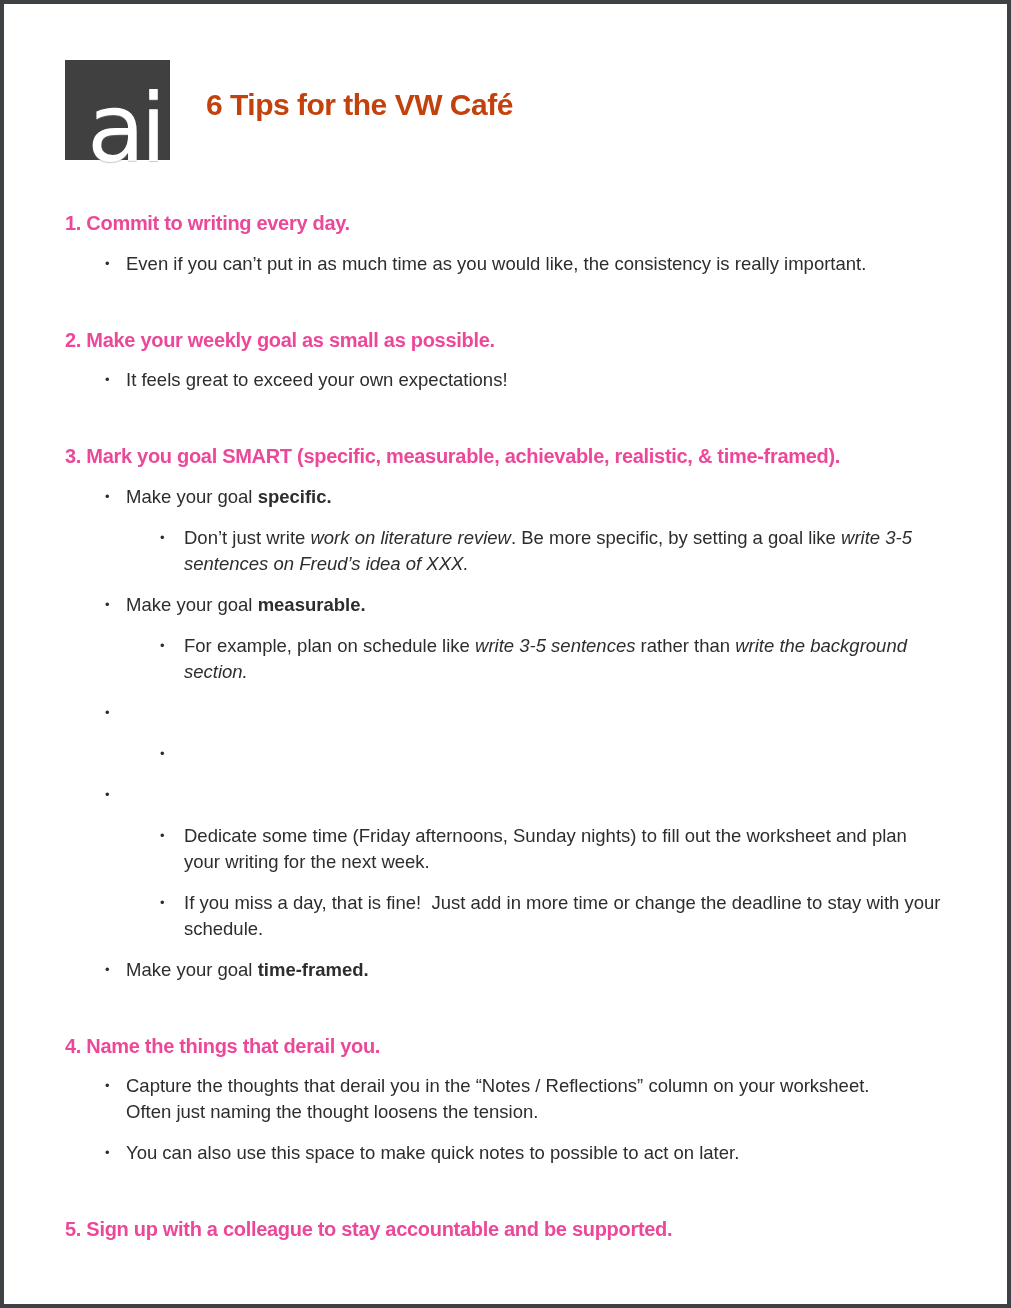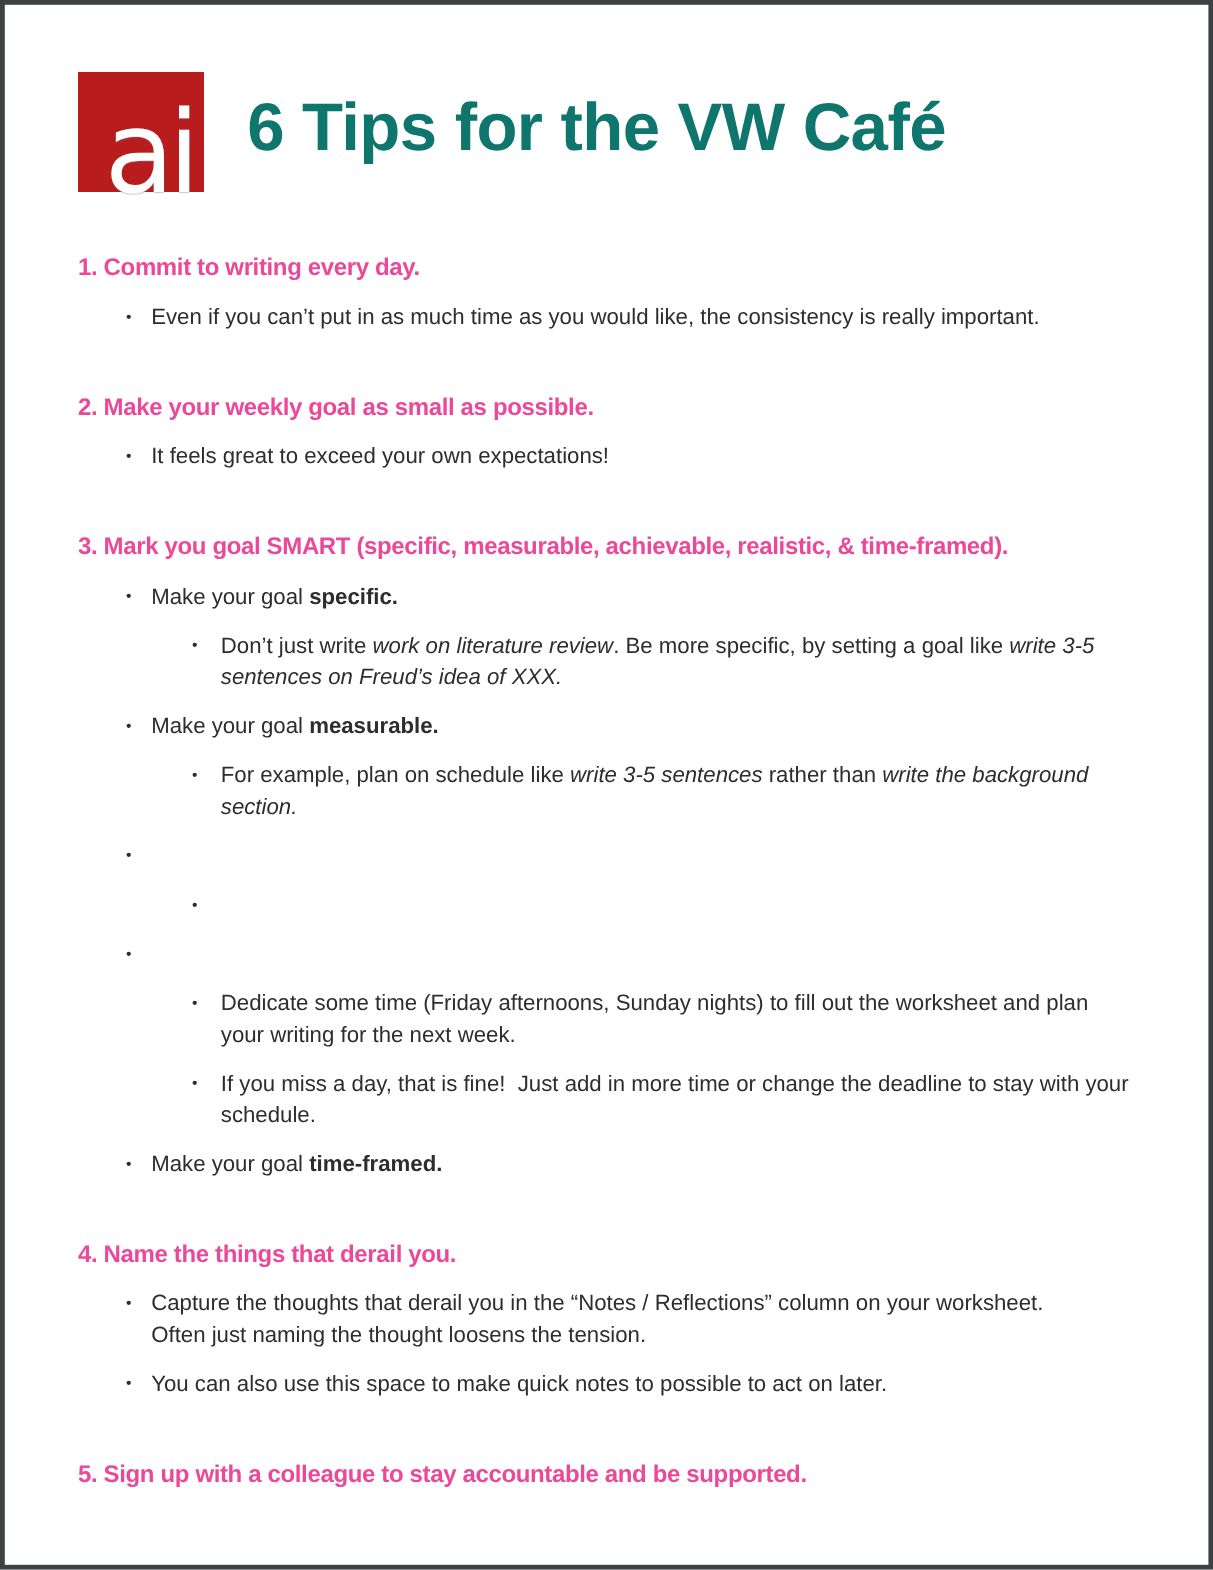--- a/index.html
+++ b/index.html
@@ -17,43 +17,43 @@
     padding: 56px 60px 0 61px;
   }
   
   .header {
     display: flex;
     align-items: center;
   }
   .logo {
     width: 105px;
     height: 100px;
-    background: #b91c1c;
+    background: #404040;
     position: relative;
     flex: 0 0 auto;
   }
   .logo-text {
     position: absolute;
     left: 22px;
     bottom: -16px;
     font-family: "DejaVu Sans", sans-serif;
     font-size: 95px;
     line-height: 1;
     font-weight: 400;
     letter-spacing: -5px;
     color: #ffffff;
     text-shadow: 0 1px 1px rgba(130,130,130,0.45);
   }
   .page-title {
     margin: 0 0 0 36px;
     padding-bottom: 10px;
-    font-size: 56px;
+    font-size: 30px;
     font-weight: 700;
     letter-spacing: -0.5px;
-    color: #0f766e;
+    color: #c2410c;
   }
   
   .content { margin-top: 6px; }
   .section-heading {
     font-size: 20px;
     font-weight: 700;
     color: #ec4899;
     line-height: 1.28;
     letter-spacing: -0.3px;
     margin: 51px 0 14px 0;

